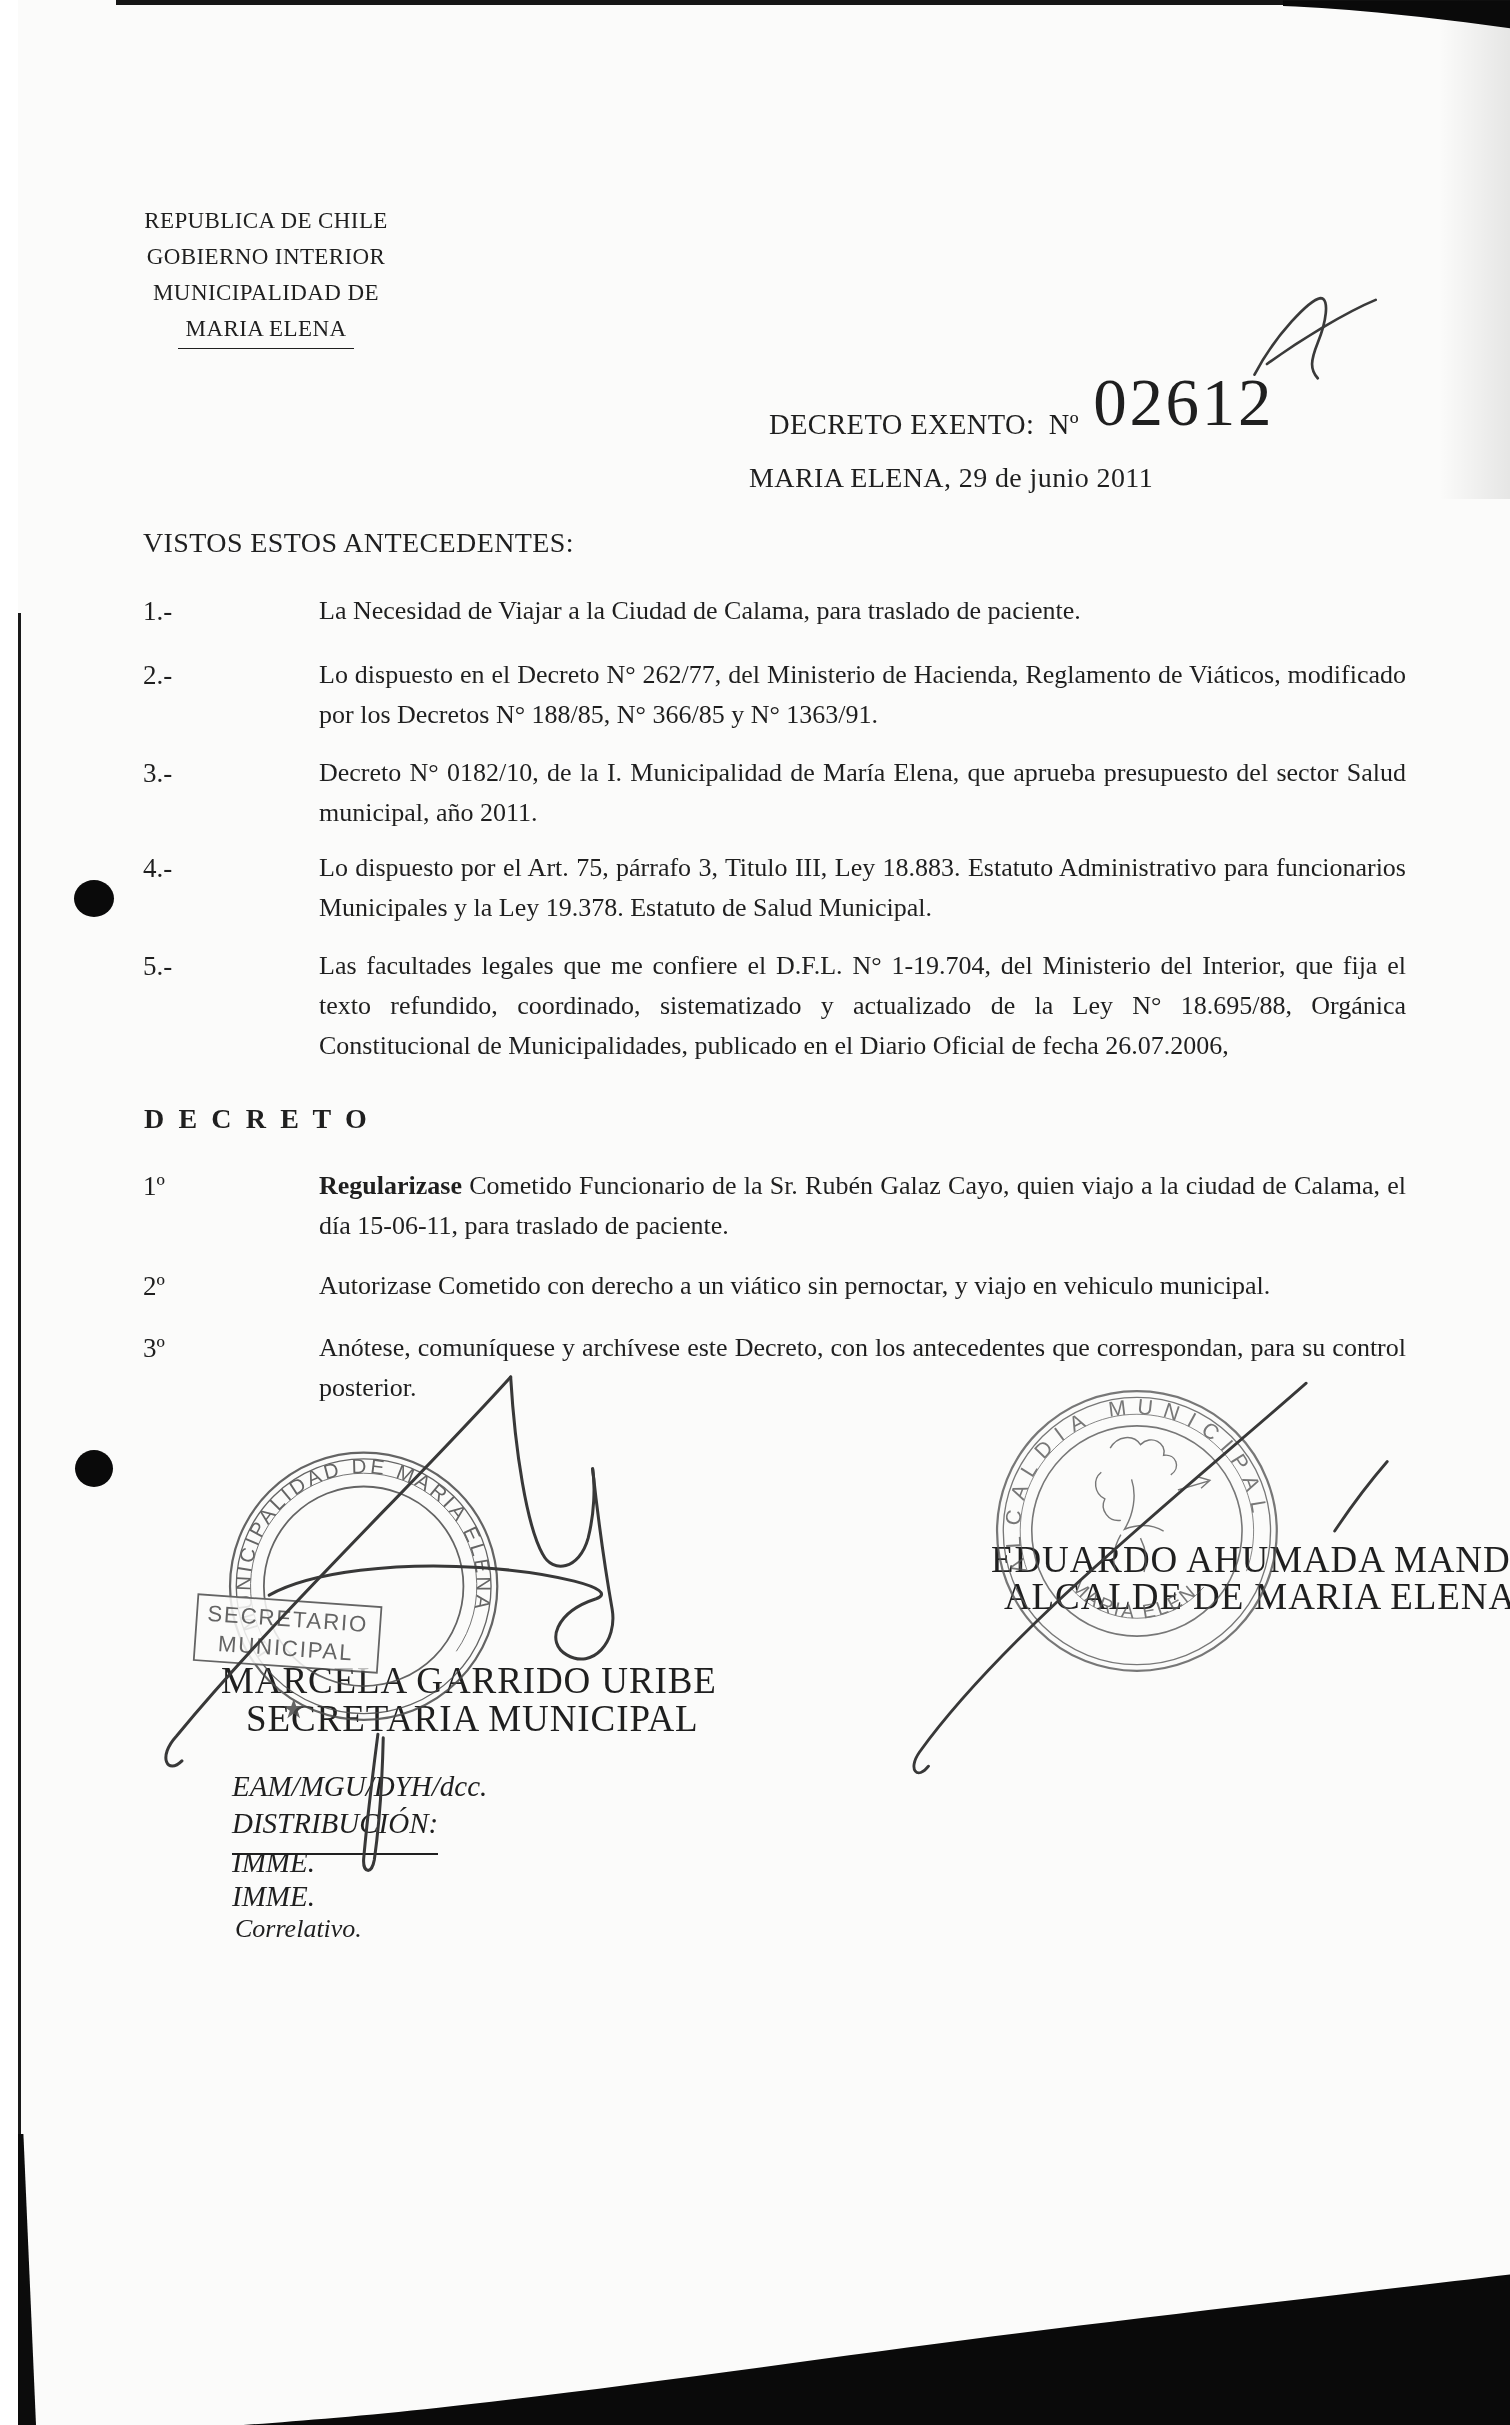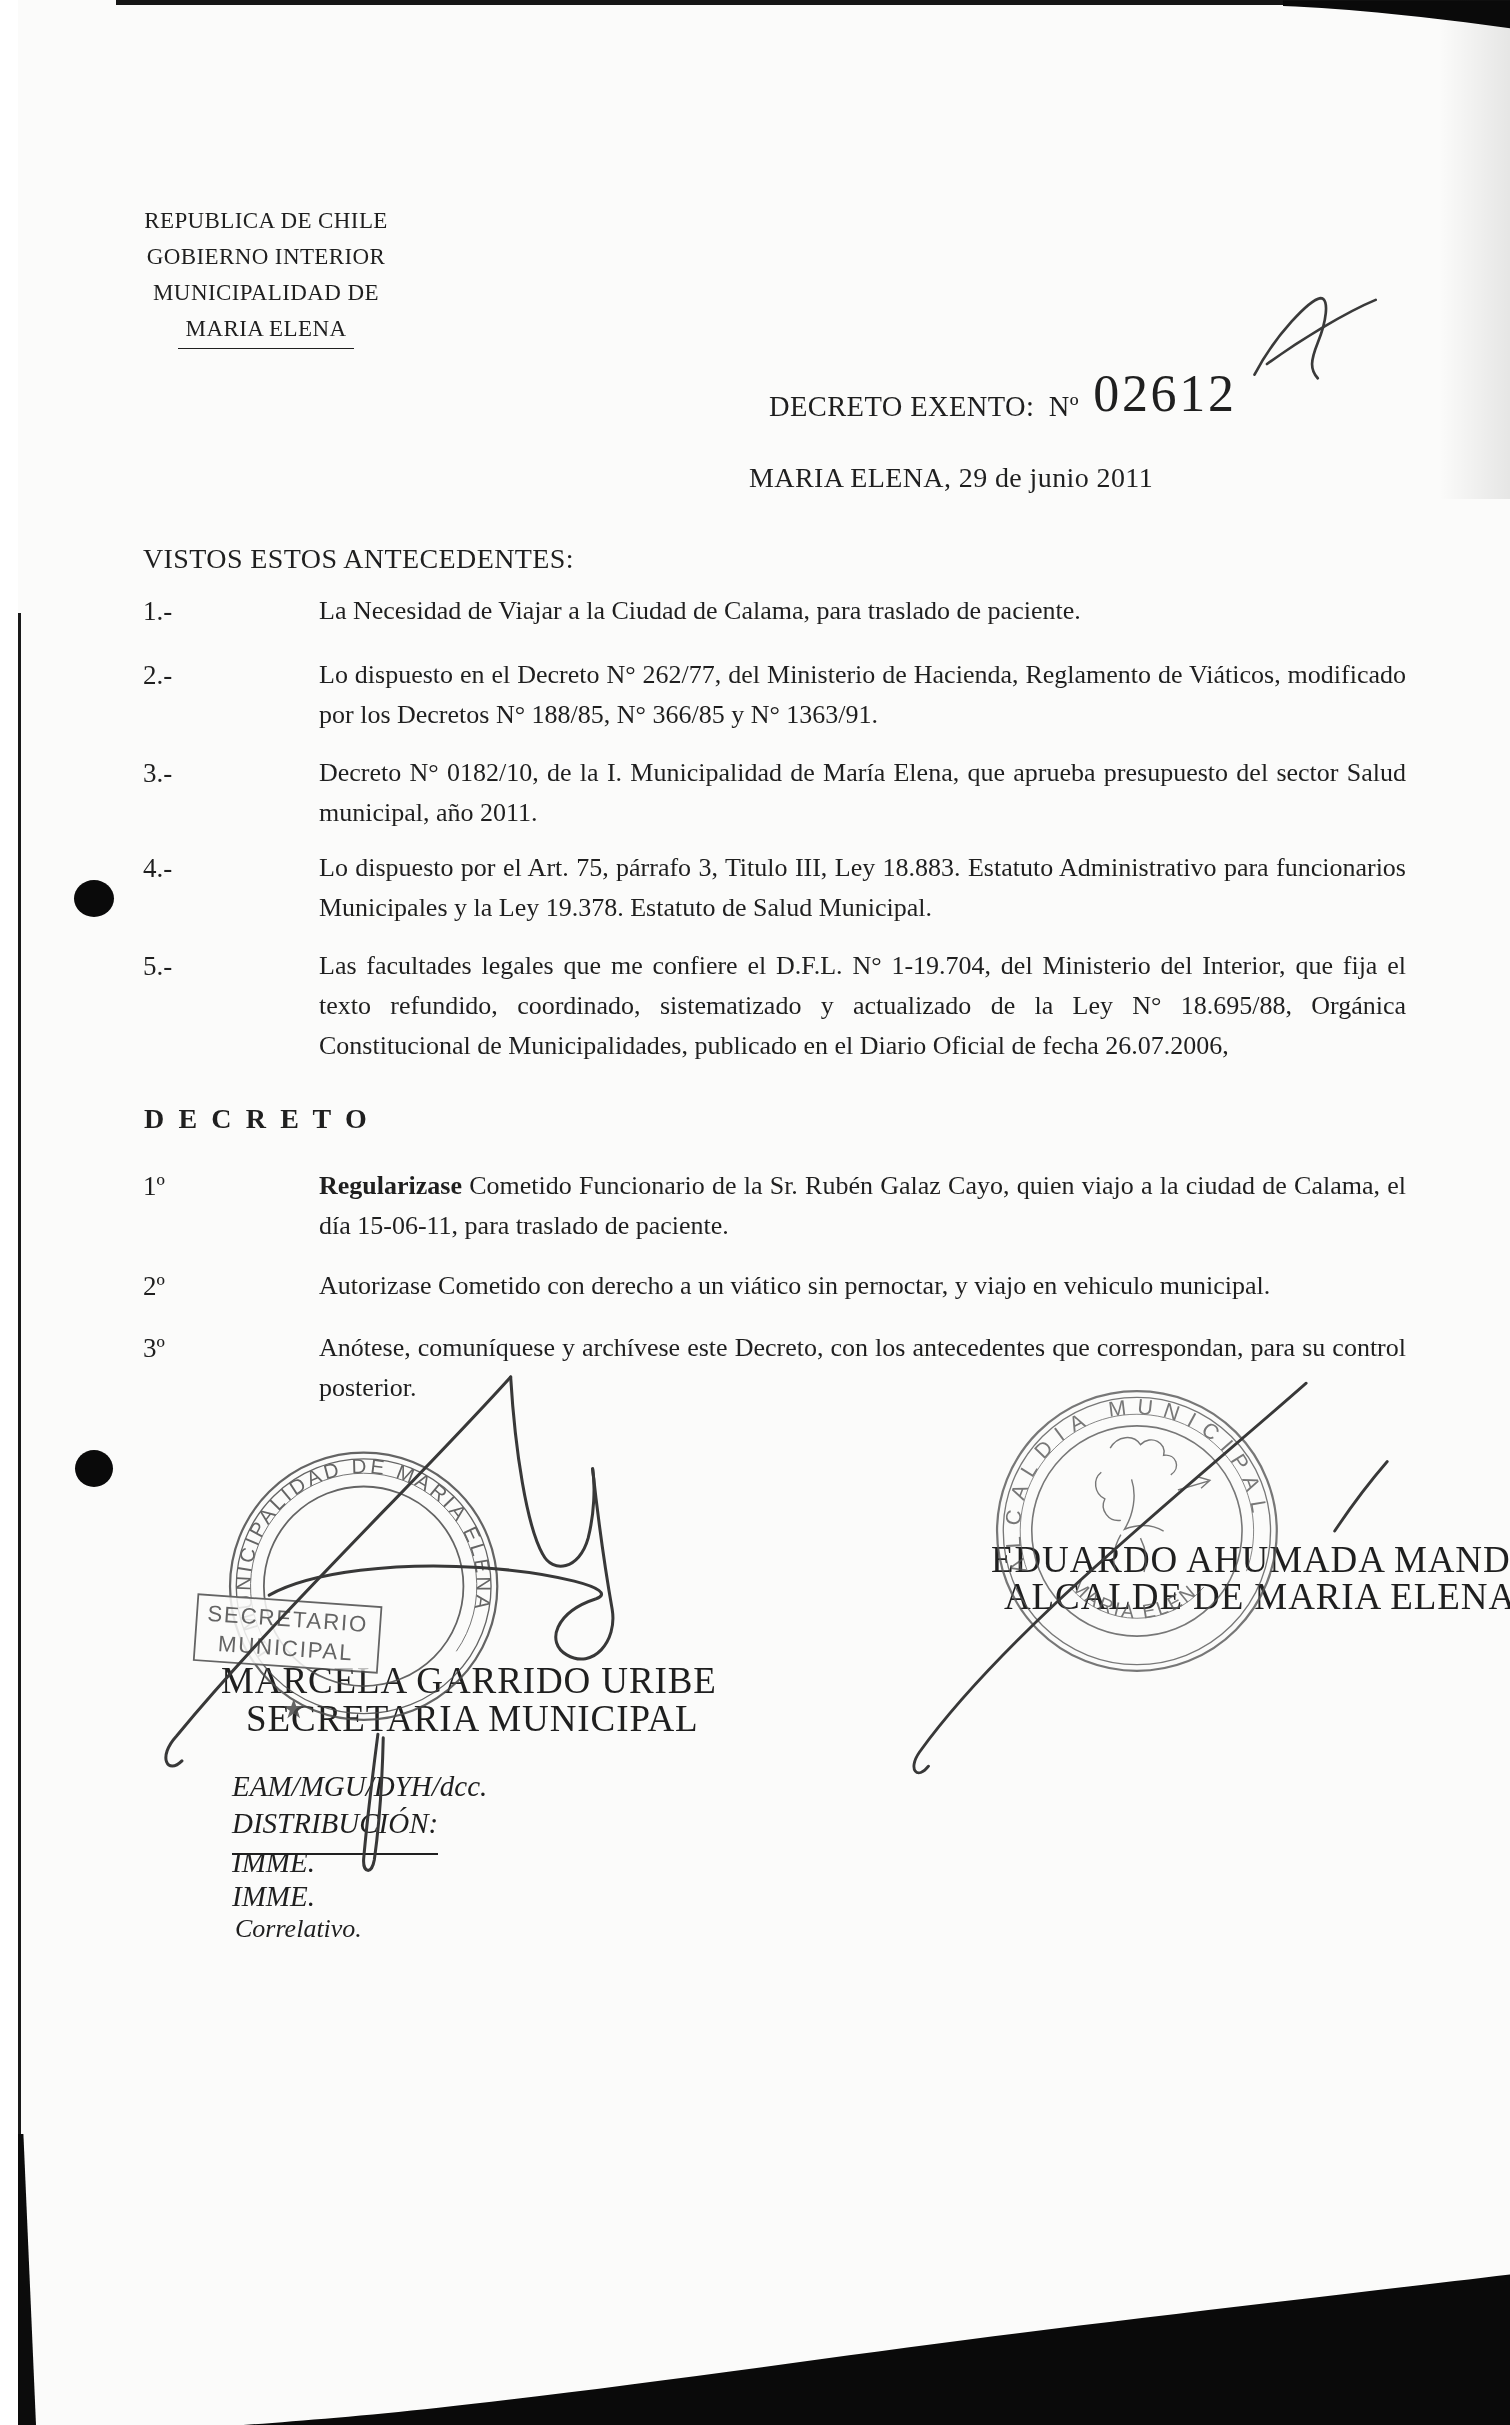--- a/index.html
+++ b/index.html
@@ -4,21 +4,21 @@
 <style>
   html,body{margin:0;padding:0;background:#ffffff;}
   .page{position:relative;width:1510px;height:2426px;background:#fbfbfa;overflow:hidden;
         font-family:"Liberation Serif",serif;color:#1f1f1f;margin-left:18px;}
   .abs{position:absolute;}
   
   .letterhead{text-align:center;font-size:23px;line-height:36px;letter-spacing:0.4px;width:250px;}
   .lh-underline{display:inline-block;border-bottom:1.8px solid #1f1f1f;padding:0 7.1px 0.9px 7.1px;}
   
   .decree-row{display:flex;align-items:flex-end;gap:14.3px;font-size:28.5px;letter-spacing:0.4px;}
-  .decree-number{font-size:52px;letter-spacing:2.7px;}
+  .decree-number{font-size:67px;letter-spacing:2.7px;}
   .dateline{font-size:28px;letter-spacing:0.4px;}
   .vistos{font-size:28px;letter-spacing:0.4px;}
   
   .lrow{display:flex;}
   .lnum{width:176px;flex:none;font-size:27px;line-height:40px;}
   .ltxt{width:1087px;text-align:justify;font-size:26px;line-height:40px;}
   .decreto-title{font-size:28px;font-weight:bold;letter-spacing:3.6px;}
   .name{font-size:37px;letter-spacing:0.9px;white-space:nowrap;}
   .footer-line{font-size:29px;white-space:nowrap;font-style:italic;}
   .footer-small{font-size:26px;}
@@ -55,21 +55,21 @@
   </div>
 
   <div class="abs decree-row" style="left:751px;top:364px;">
     <span>DECRETO EXENTO:</span>
     <span>Nº</span>
     <span class="decree-number">02612</span>
   </div>
 
   <div class="abs dateline" style="left:731px;top:462px;">MARIA ELENA,  29 de junio 2011</div>
 
-  <div class="abs vistos" style="left:125px;top:543px;">VISTOS ESTOS ANTECEDENTES:</div>
+  <div class="abs vistos" style="left:125px;top:527px;">VISTOS ESTOS ANTECEDENTES:</div>
 
   <div class="abs" style="left:125px;top:591px;width:1263px;">
     <div class="lrow">
       <div class="lnum">1.-</div>
       <div class="ltxt">La Necesidad de Viajar a la Ciudad de Calama, para traslado de paciente.</div>
     </div>
     <div class="lrow" style="margin-top:24px;">
       <div class="lnum">2.-</div>
       <div class="ltxt">Lo dispuesto en el Decreto N° 262/77, del Ministerio de Hacienda, Reglamento de Viáticos, modificado por los Decretos  N° 188/85,  N° 366/85 y N° 1363/91.</div>
     </div>

